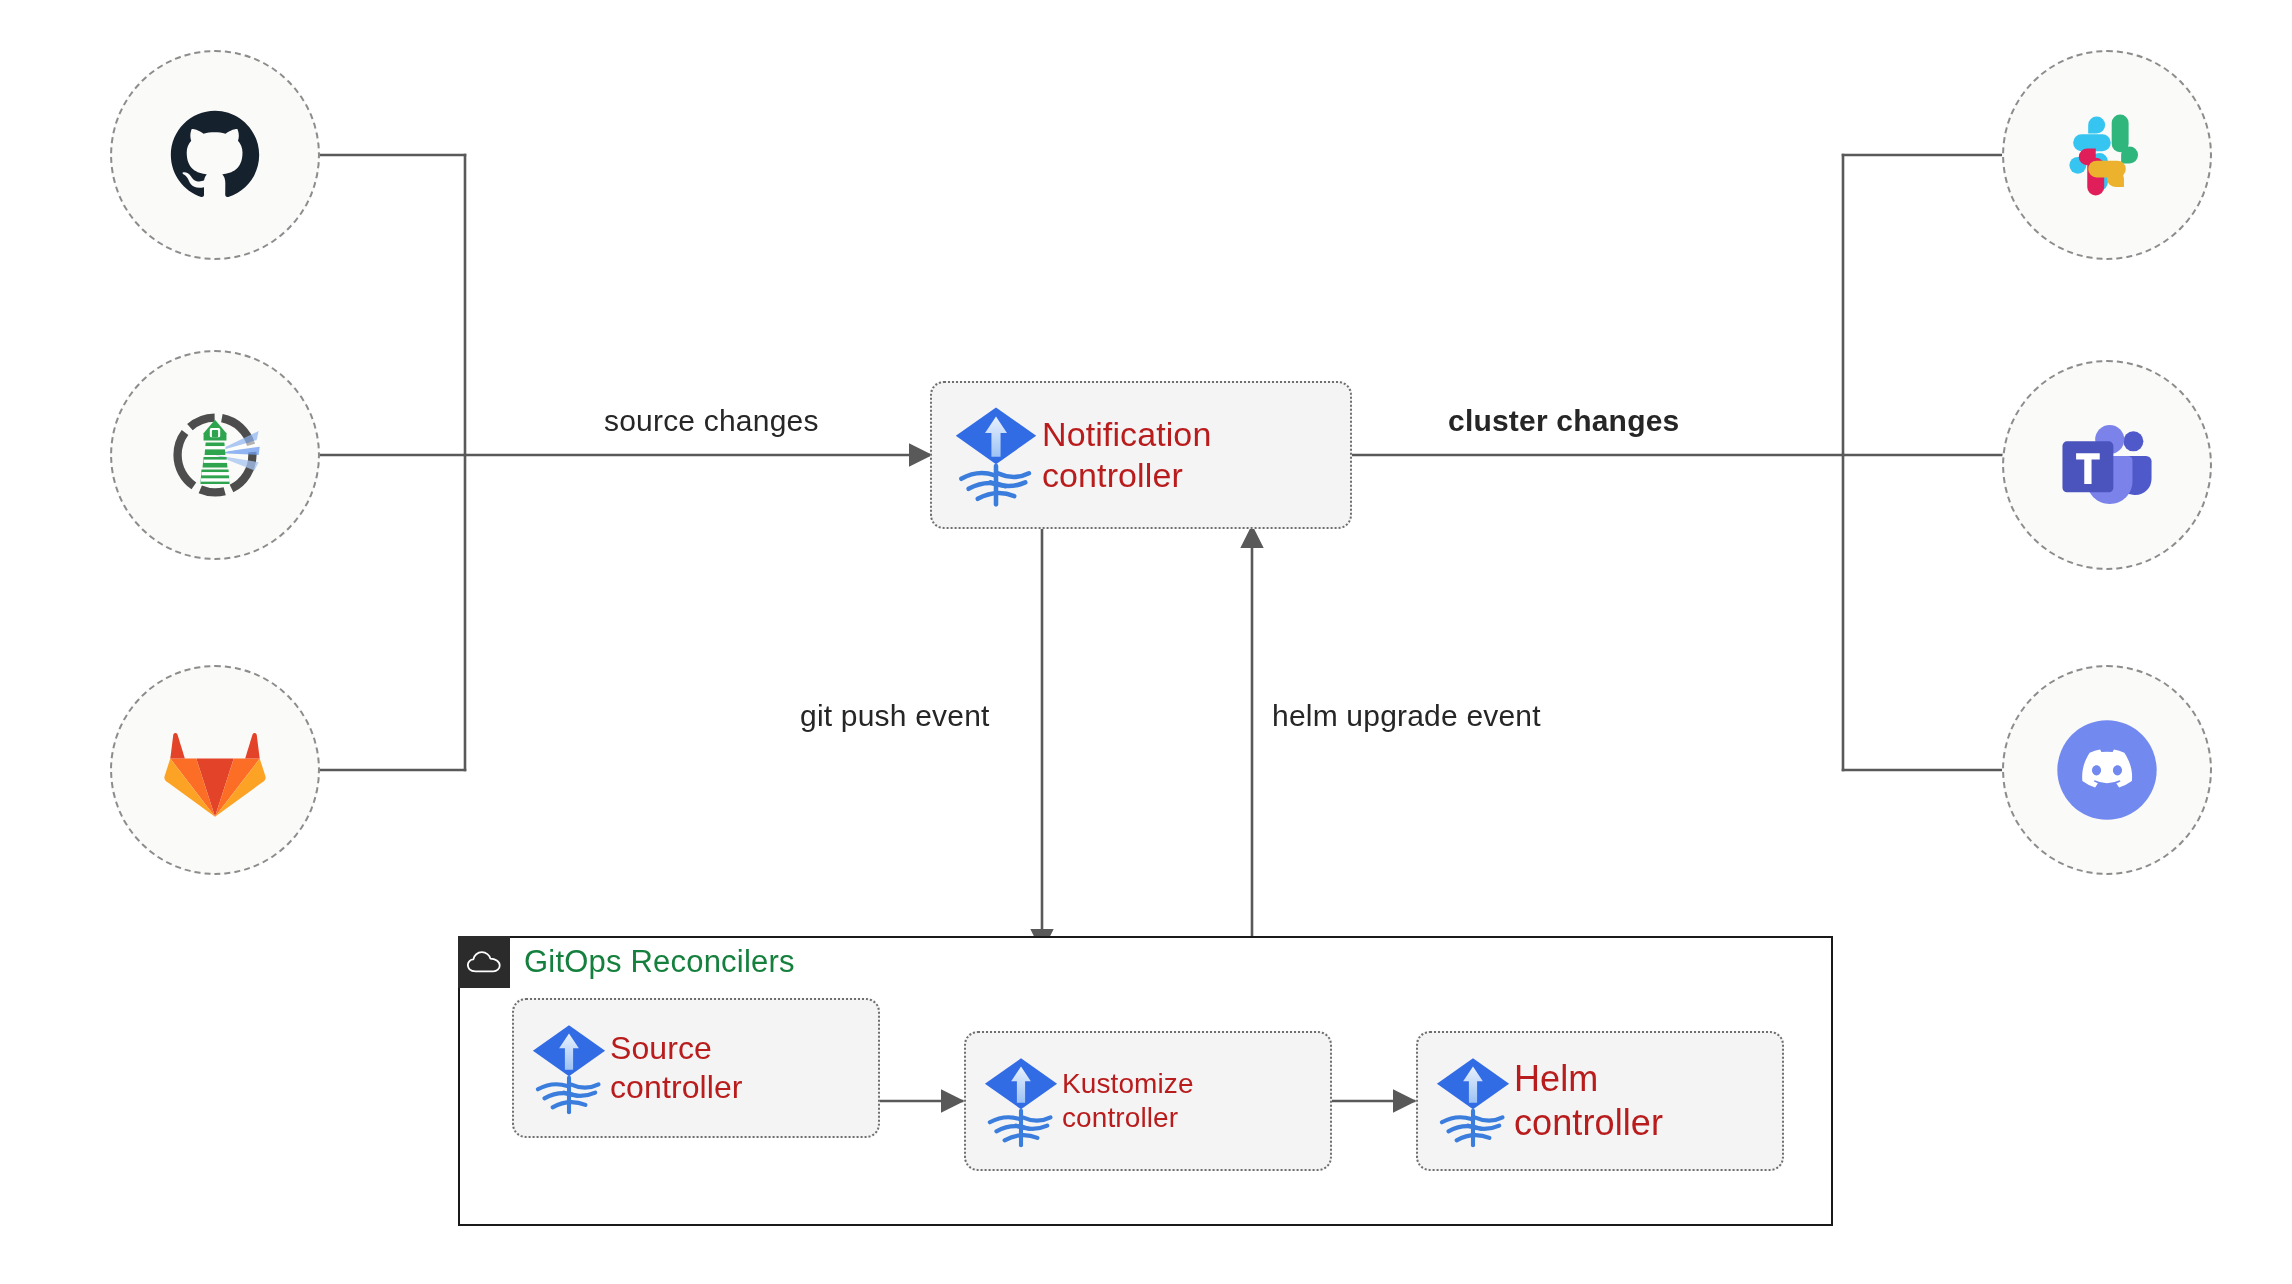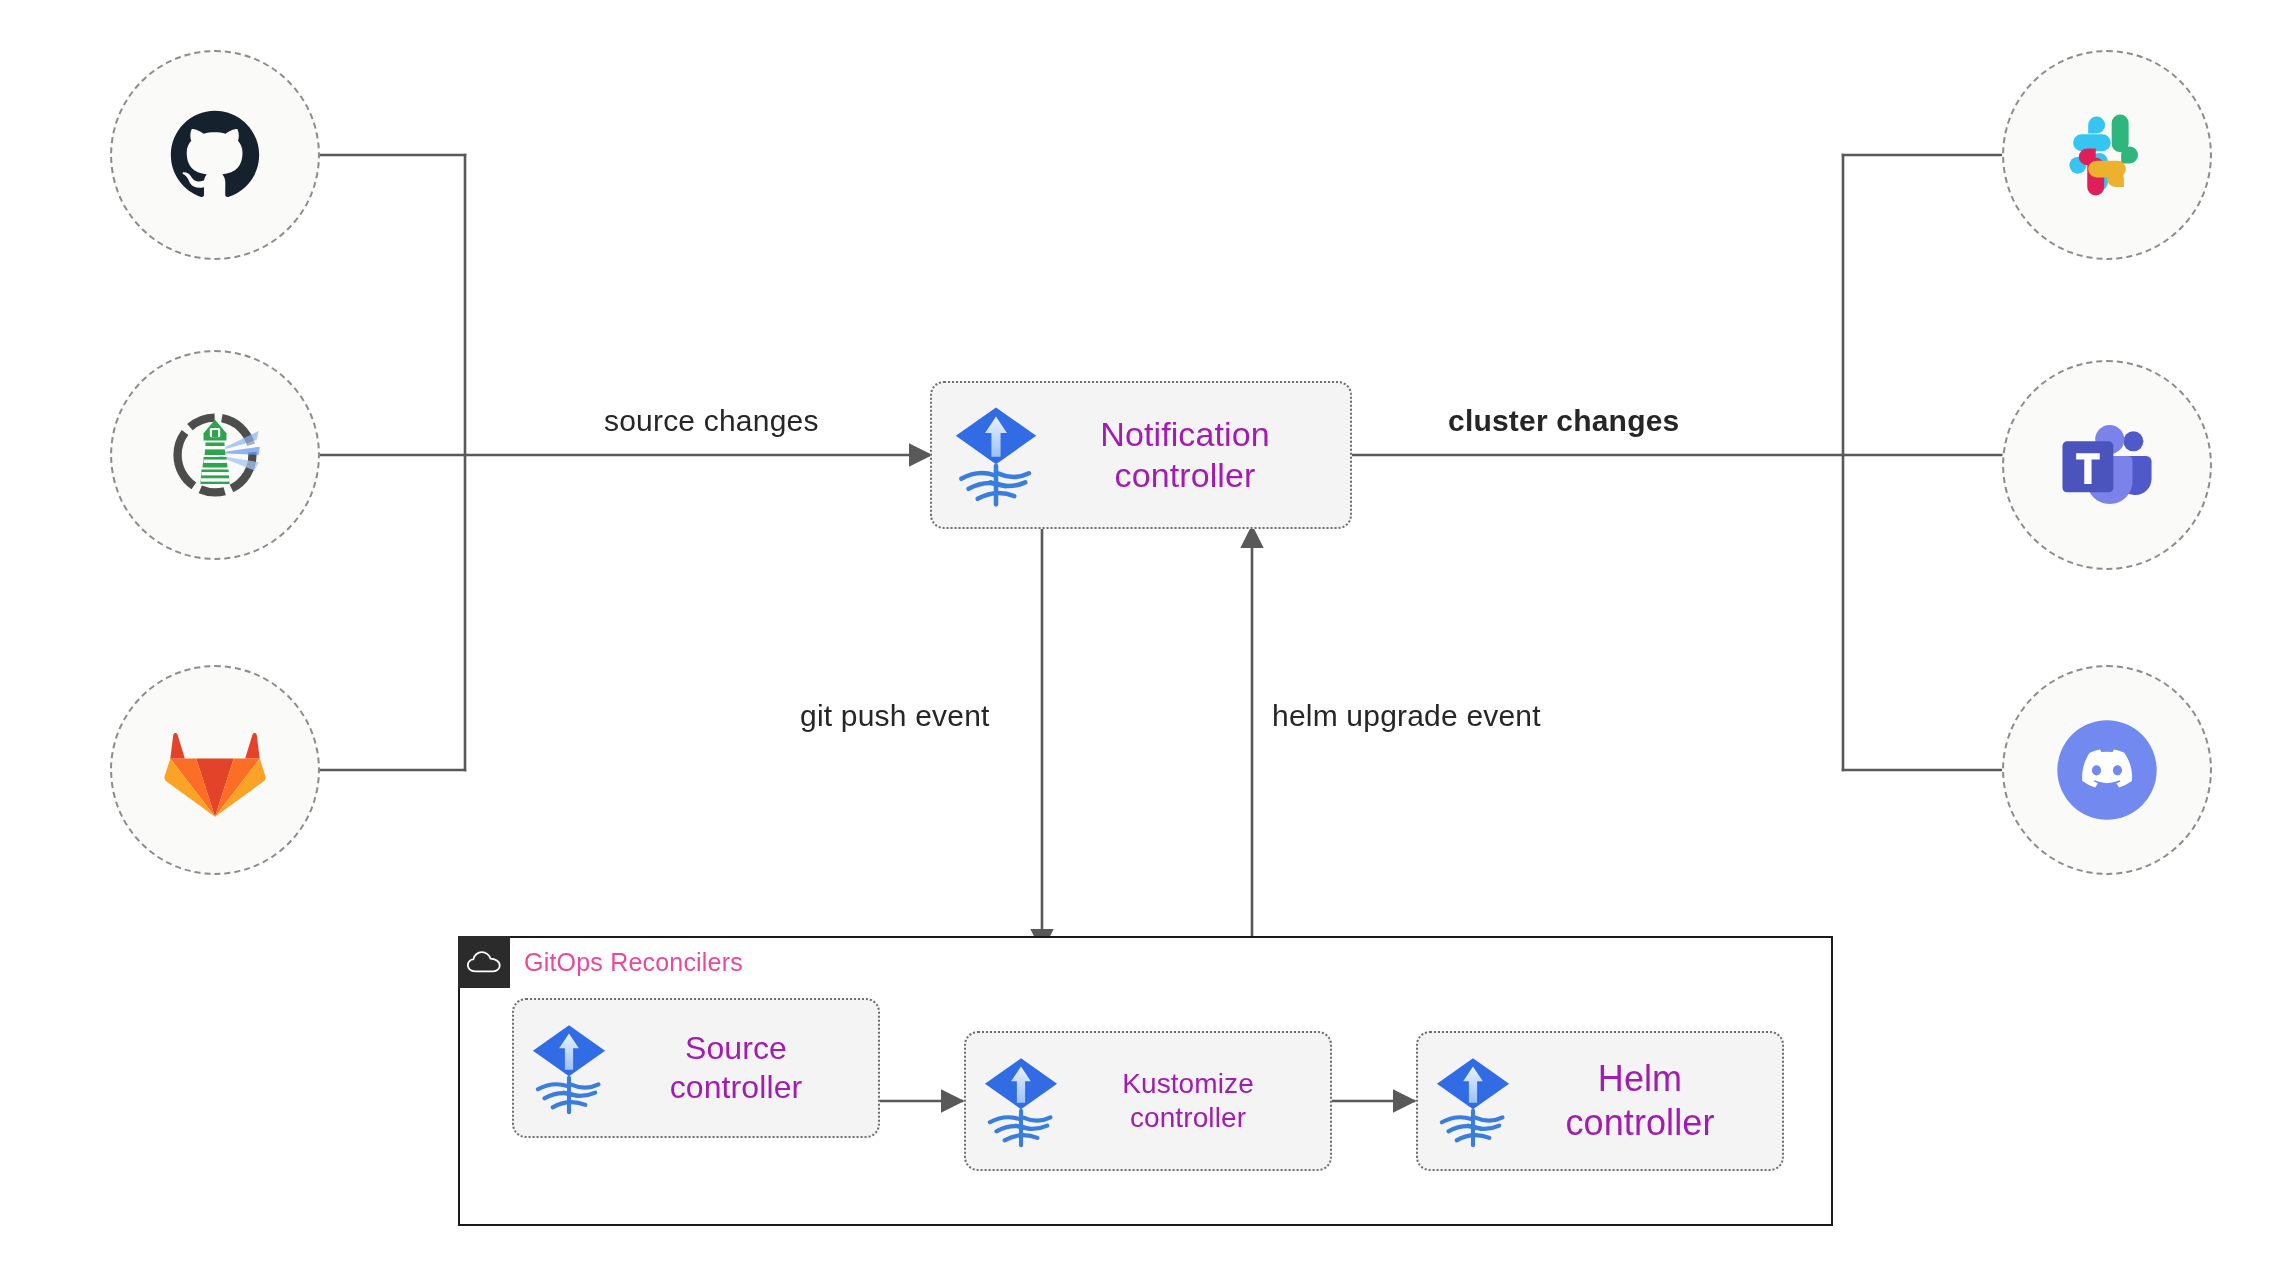--- a/index.html
+++ b/index.html
@@ -51,22 +51,21 @@
     flex-direction: row;
     align-items: center;
     justify-content: flex-start;
   }
   .ctrl-icon {
     flex: 0 0 auto;
     display: block;
   }
   .ctrl-label {
     flex: 1 1 auto;
-    text-align: center;
-    color: #a21caf;
+    color: #b91c1c;
     line-height: 1.22;
     white-space: pre-line;
     letter-spacing: 0.1px;
   }
 
   
   #reconcilers-container {
     position: absolute;
     left: 458px;
     top: 936px;
@@ -87,22 +86,22 @@
   #reconcilers-badge {
     width: 52px;
     height: 52px;
     background: #2b2b2b;
     display: flex;
     align-items: center;
     justify-content: center;
   }
   #reconcilers-title {
     margin-left: 14px;
-    font-size: 25px;
-    color: #ec4899;
+    font-size: 31px;
+    color: #15803d;
     letter-spacing: 0.2px;
   }
 
   
   .edge-label {
     position: absolute;
     font-size: 30px;
     color: #262626;
     white-space: nowrap;
     letter-spacing: 0.2px;

